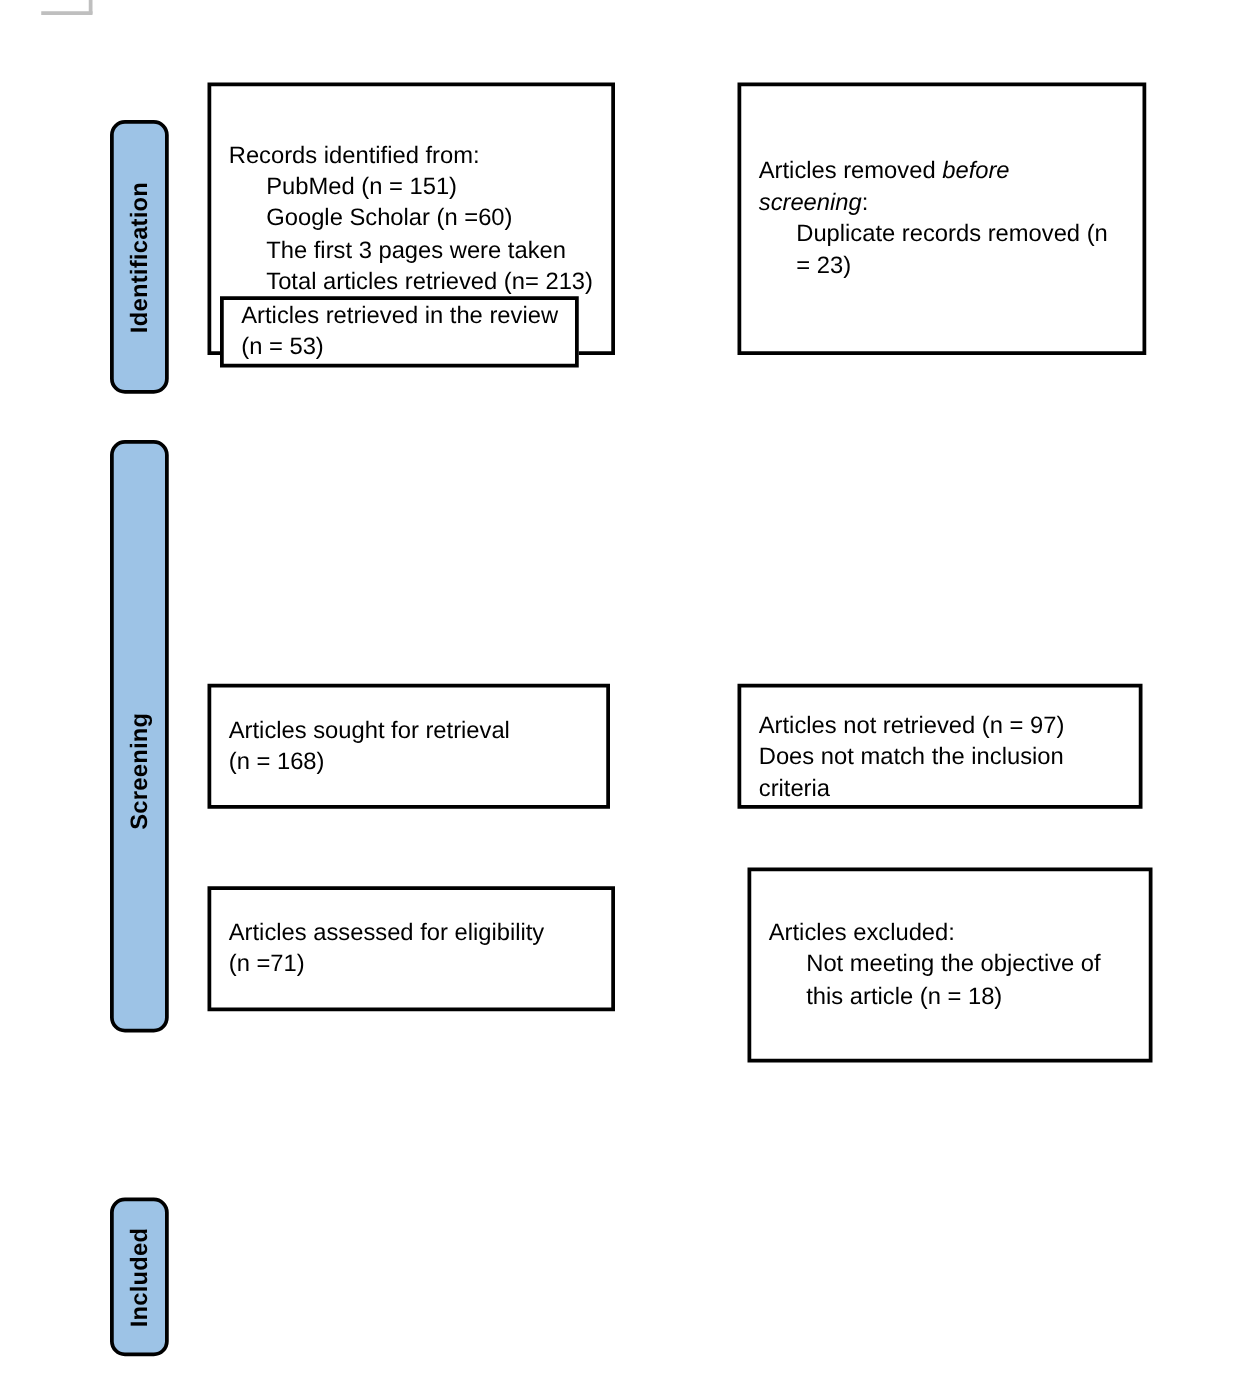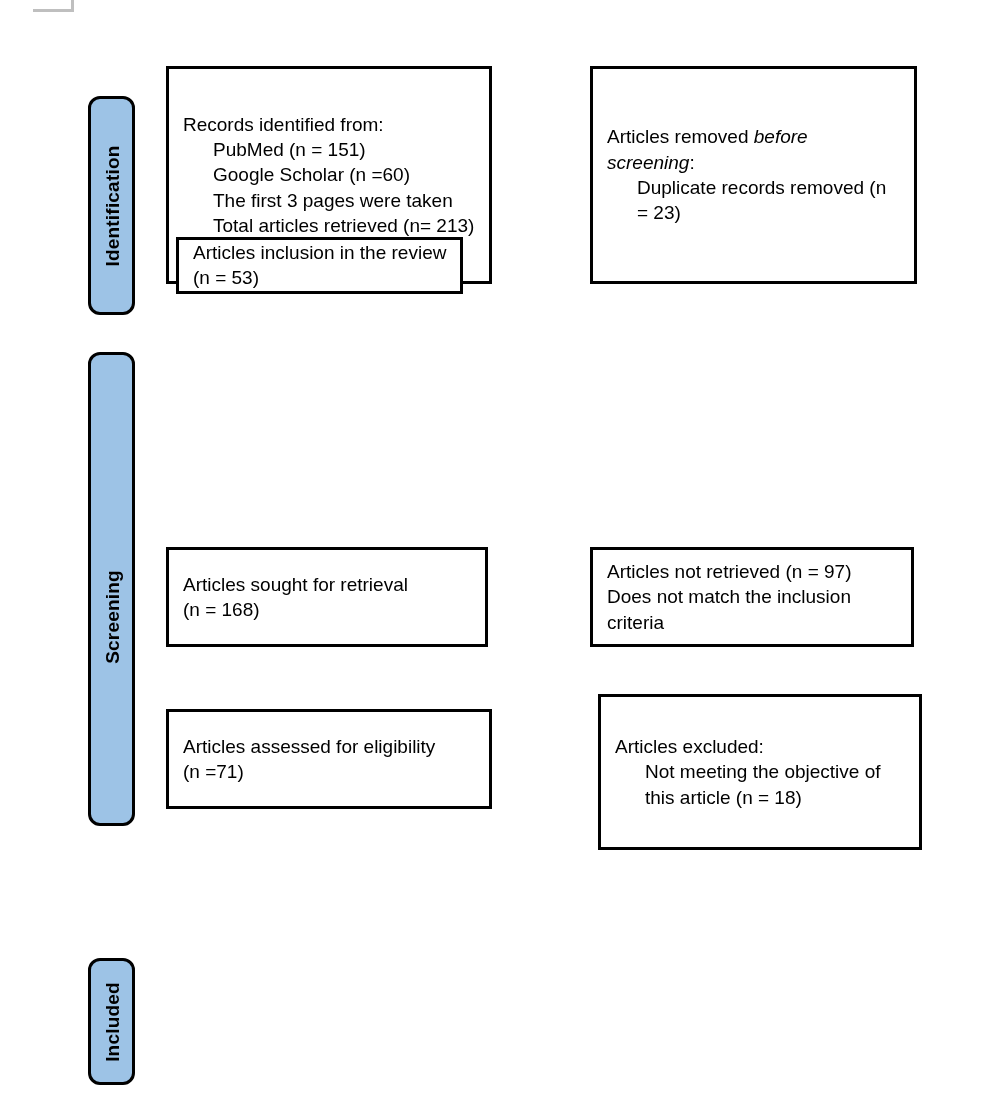--- a/index.html
+++ b/index.html
@@ -88,21 +88,21 @@
     white-space: pre-wrap;
   }
   .flow-box .box-text .indent { display: block; padding-left: 30px; }
   .flow-box .box-text .ital   { font-style: italic; }
 
   #box-identified      { left: 166px; top: 66px;   width: 326px; height: 218px; }
   #box-removed         { left: 590px; top: 66px;   width: 327px; height: 218px; justify-content: flex-end; }
   #box-screened        { left: 166px; top: 367px;  width: 328px; height: 100px; }
   #box-excluded-22     { left: 587px; top: 367px;  width: 325px; height: 100px; }
   #box-sought          { left: 166px; top: 547px;  width: 322px; height: 100px; }
-  #box-not-retrieved   { left: 590px; top: 547px;  width: 324px; height: 100px; }
+  #box-not-retrieved   { left: 590px; top: 547px;  width: 324px; height: 100px; align-items: flex-end; }
   #box-assessed        { left: 166px; top: 709px;  width: 326px; height: 100px; }
   #box-excluded-18     { left: 598px; top: 694px;  width: 324px; height: 156px; }
   #box-included        { left: 176px; top": 0;     }
   #box-included        { left: 176px; top: 960px;  width: 325px; height: 125px; }
 
   /* boxes whose text hugs the top rather than centring */
   #box-removed .box-text,
   #box-excluded-18 .box-text { align-self: flex-start; }
   #box-removed      { align-items: flex-start; padding-top: 50px; }
   #box-excluded-18  { align-items: flex-start; padding-top: 18px; }
@@ -222,17 +222,17 @@
   <div class="flow-box" id="box-excluded-18">
     <span class="box-text"><span>Articles excluded:</span><span class="indent">Not meeting the objective of this article (n = 18)</span></span>
   </div>
 
   <div class="connector">
     <div class="line-v" style="left:314px; top:818px; height:120px;"></div>
     <div class="head-down" style="left:306px; top:933px;"></div>
   </div>
 
   <div class="flow-box" id="box-included">
-    <span class="box-text"><span>Articles inclusion in the review</span>
+    <span class="box-text"><span>Articles retrieved in the review</span>
 <span>(n = 53)</span></span>
   </div>
 
 </div>
 
 </body></html>

